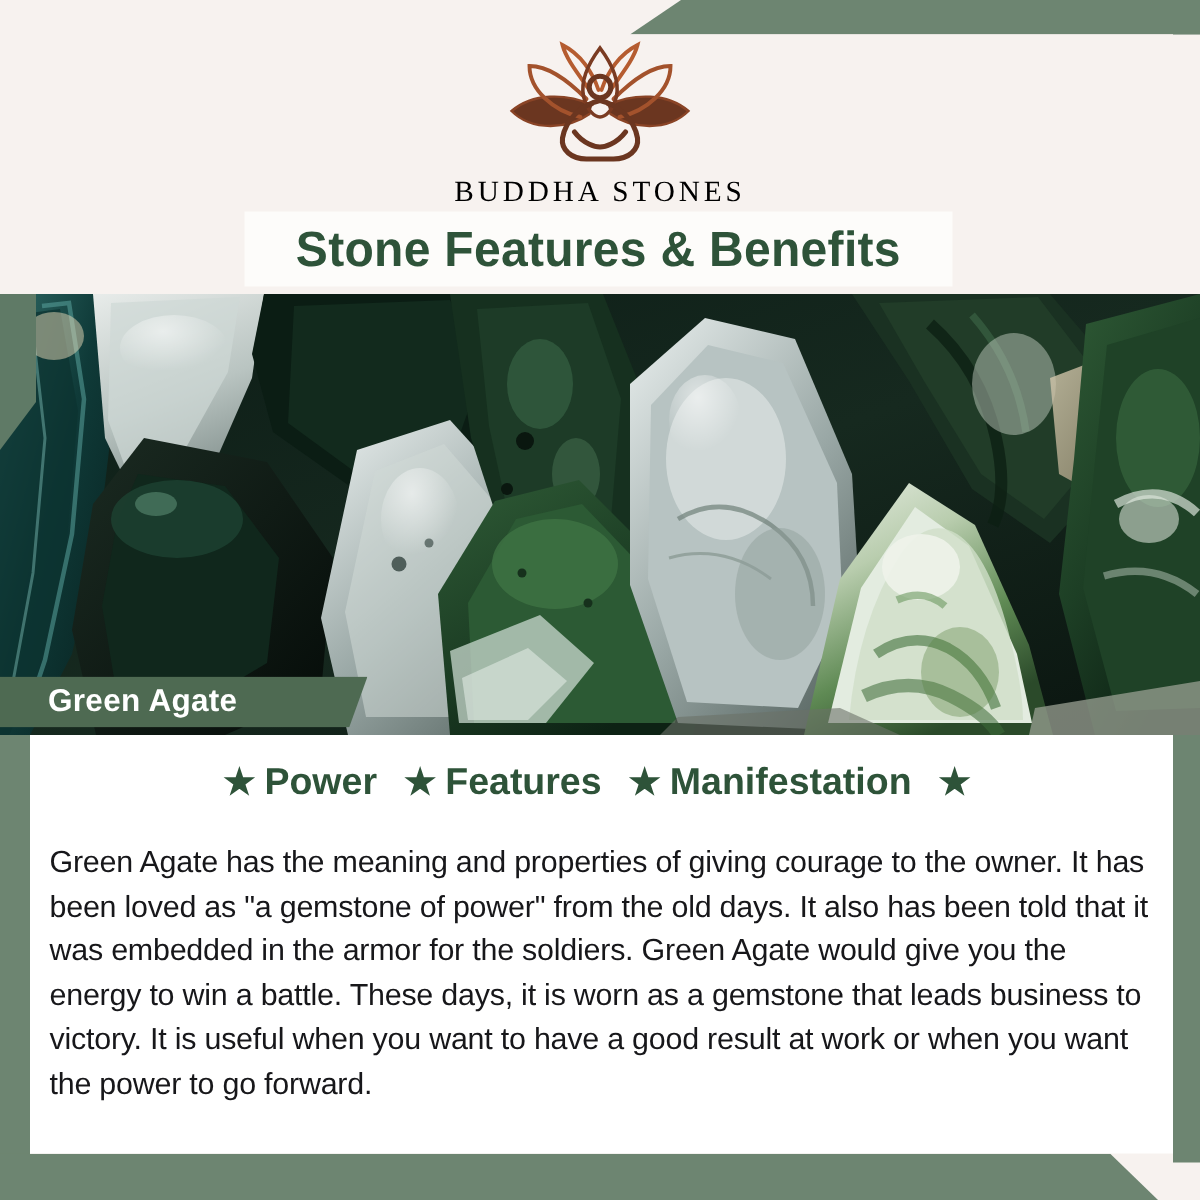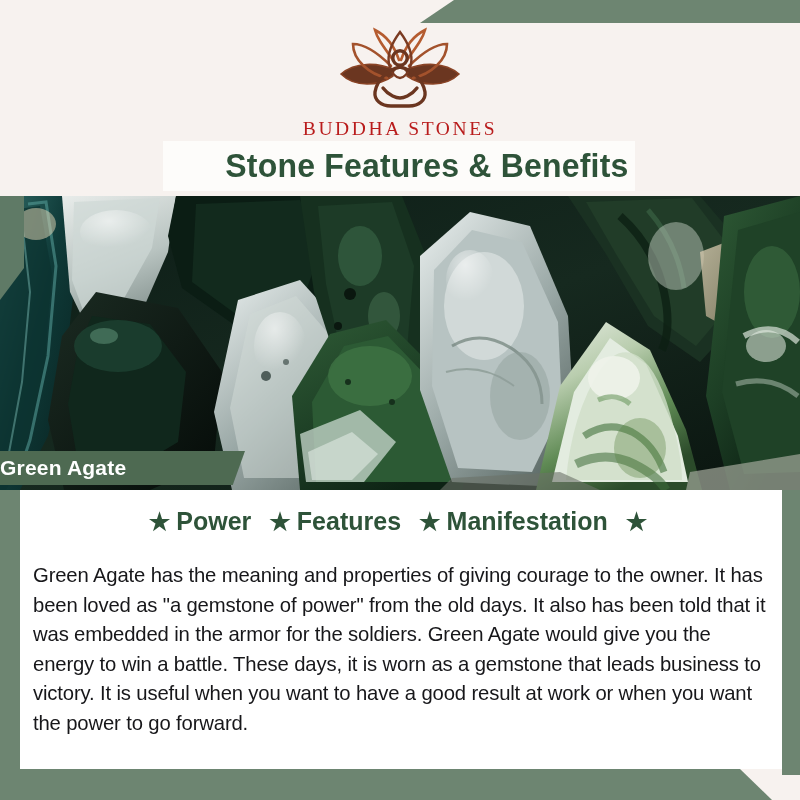--- a/index.html
+++ b/index.html
@@ -60,30 +60,30 @@
     top: 26px; left: 0; width: 100%;
     display: flex; flex-direction: column;
     align-items: center;
   }
   .logo-mark { width: 150px; height: 88px; display: block; }
   .logo-word {
     margin-top: 4px;
     font-family: "Liberation Serif", serif;
     font-size: 19.5px;
     letter-spacing: 2.6px;
-    color: #b91c1c;
+    color: #000000;
     font-weight: 400;
   }
 
   
   .title-band {
     position: absolute;
     top: 141px; left: 163px; width: 472px; height: 50px;
     background: #fdfcfa;
-    display: flex; align-items: center; justify-content: flex-end;
+    display: flex; align-items: center; justify-content: center;
   }
   .title-text {
     font-size: 33px;
     font-weight: 700;
     color: #2e5339;
     letter-spacing: 0.2px;
     white-space: nowrap;
     transform: scaleX(0.97);
   }
 
@@ -106,20 +106,21 @@
 
   
   .name-banner {
     position: absolute;
     top: 451px; left: 0; width: 245px; height: 34px;
     background: #4e6a52;
     clip-path: polygon(0 0, 100% 0, 95% 100%, 0 100%);
     display: flex; align-items: center;
   }
   .name-banner-text {
+    margin-left: 32px;
     color: #ffffff;
     font-size: 21px;
     font-weight: 700;
     letter-spacing: 0.2px;
   }
 
   
   .body-area {
     position: absolute;
     top: 490px; left: 20px; right: 18px; bottom: 31px;

